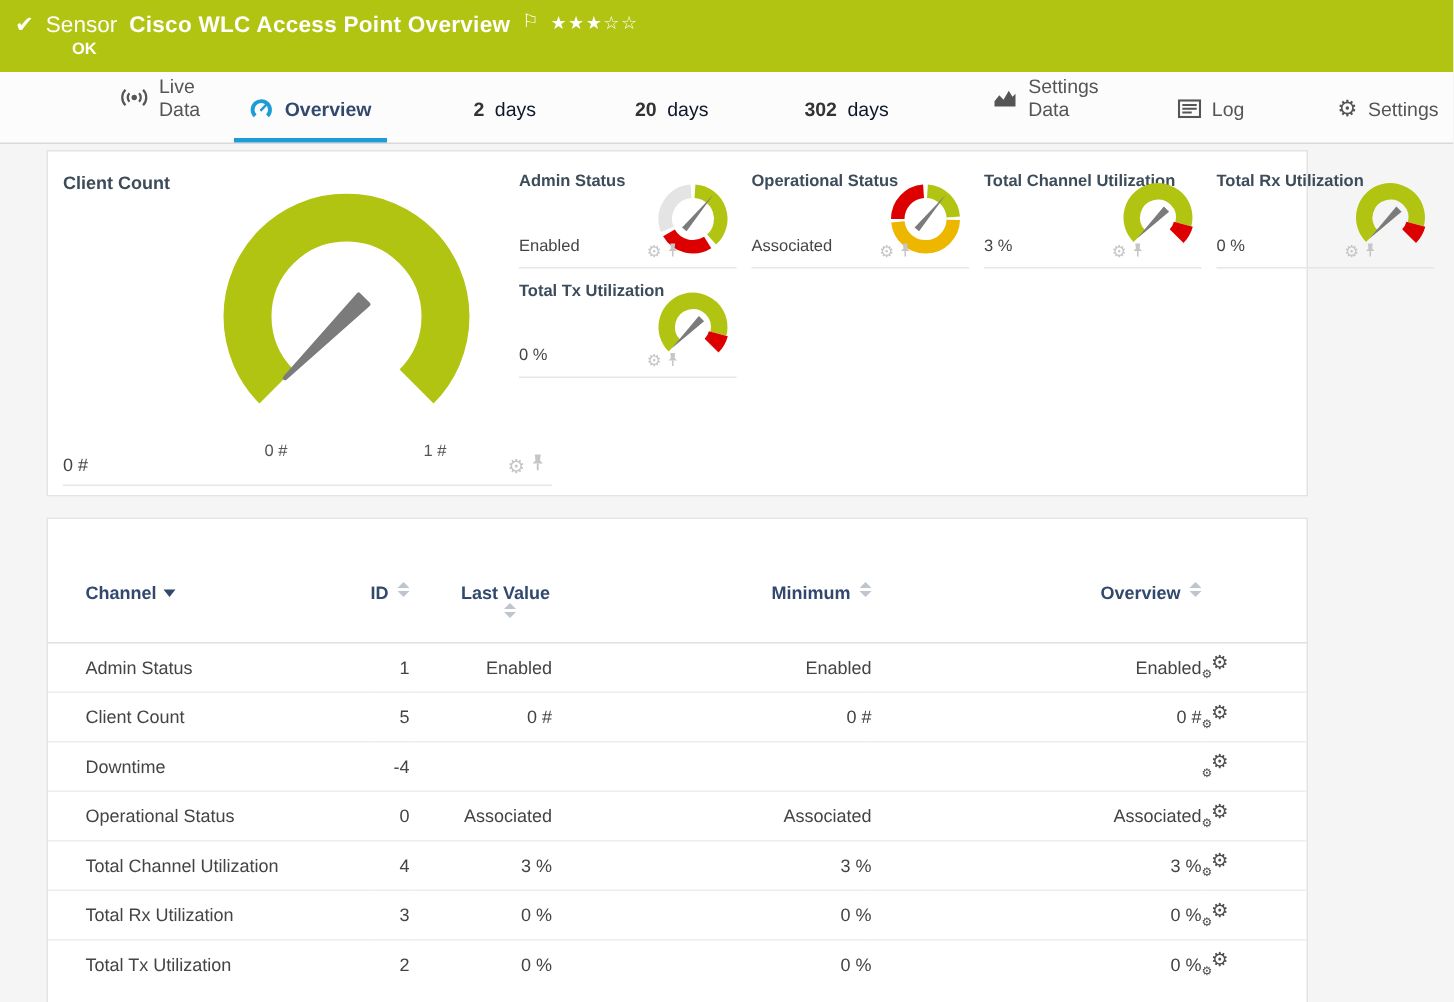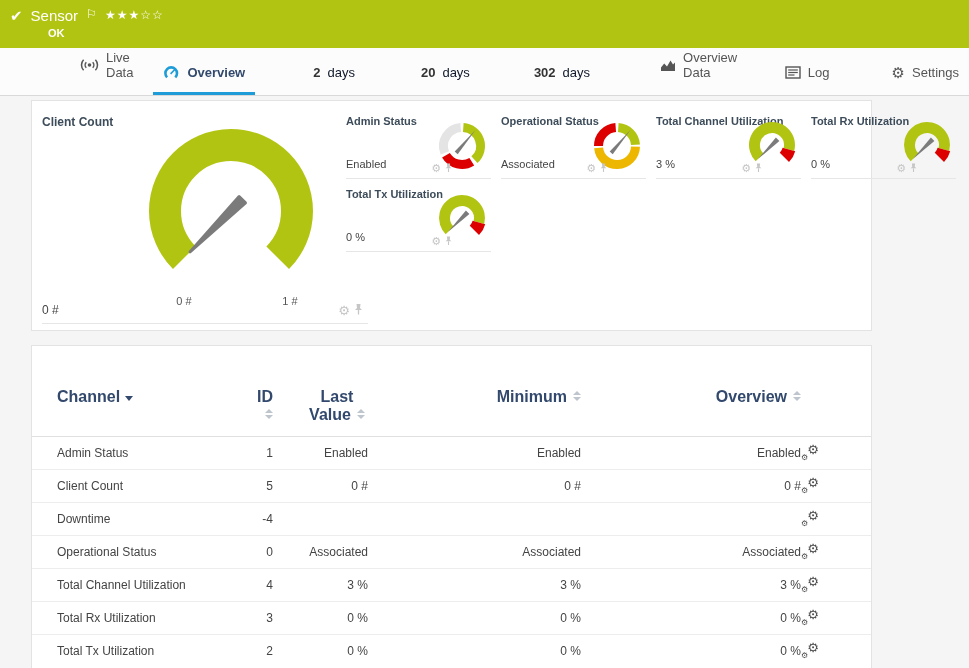--- a/index.html
+++ b/index.html
@@ -55,21 +55,21 @@
     grid-template-columns:repeat(4,145px); grid-auto-rows:70px; column-gap:10px; row-gap:3px; }
   .mini { position:relative; border-bottom:1px solid #e6e6e6; }
   .mini .panel-title { position:absolute; left:0; top:6px; font-size:11px; white-space:nowrap; }
   .mini-value { position:absolute; left:0; bottom:8px; font-size:11px; color:#444; }
   .mini svg.gauge { position:absolute; right:-2px; top:8px; }
   .mini .dimicons { right:38px; bottom:1px; }
   .mini .dimicons .gear { font-size:11px; }
 
   
   table { border-collapse:collapse; width:100%; table-layout:fixed; }
-  th { font-size:16px; font-weight:bold; color:var(--navy); text-align:right;
+  th { font-size:12px; font-weight:bold; color:var(--navy); text-align:right;
     padding:14px 0 12px 0; vertical-align:top; cursor:pointer; }
   th.c-name { text-align:left; padding-left:25px; }
   th .wrapcell { display:inline-block; width:62px; text-align:center; }
   td { font-size:12px; color:#444; height:33px; text-align:right; }
   td.c-name { text-align:left; padding-left:25px; }
   tbody tr { border-top:1px solid #ededed; }
   thead tr { border-bottom:1px solid #e0e0e0; }
   col.cg1{width:215px} col.cg2{width:26px} col.cg3{width:95px} col.cg4{width:213px}
   col.cg5{width:220px} col.cg6{width:auto}
   td.gears { padding-right:53px; }
@@ -85,20 +85,21 @@
   .sort-desc { display:inline-block; margin-left:5px; border-left:4px solid transparent;
     border-right:4px solid transparent; border-top:5px solid var(--navy); position:relative; top:-1px; }
 </style>
 </head>
 <body>
 
 <div class="topbar">
   <div class="topbar-line">
     <span class="check">✔</span>
     <span class="kind">Sensor</span>
+    <span class="sensor-title">Cisco WLC Access Point Overview</span>
     <span class="flag">⚐</span>
     <span class="stars">★★★☆☆</span>
   </div>
   <div class="statusline">OK</div>
 </div>
 
 <div class="tabbar">
   <div class="tab m1">
     <span class="ticon">
       <svg width="19" height="14" viewBox="0 0 19 14">
@@ -128,21 +129,21 @@
   <div class="tab m4">
     <span class="tab-num">302</span>
     <span class="tab-rest">days</span>
   </div>
   <div class="tab m5">
     <span class="ticon">
       <svg width="16" height="13" viewBox="0 0 16 13">
           <path d="M1,12 L1,8.5 4.2,4.5 7,7.5 10.5,1.5 13,5.5 15,3.5 15,12 Z" fill="currentColor"></path>
         </svg>
     </span>
-    <span>Overview Data</span>
+    <span>Settings Data</span>
   </div>
   <div class="tab m6">
     <span class="ticon">
       <svg width="16" height="13" viewBox="0 0 16 13">
           <rect x="1" y="1" width="14" height="11" fill="none" stroke="currentColor" stroke-width="1.4"></rect>
           <line x1="3.2" y1="4" x2="12.8" y2="4" stroke="currentColor" stroke-width="1.2"></line>
           <line x1="3.2" y1="6.5" x2="12.8" y2="6.5" stroke="currentColor" stroke-width="1.2"></line>
           <line x1="3.2" y1="9" x2="9.5" y2="9" stroke="currentColor" stroke-width="1.2"></line>
         </svg>
     </span>

